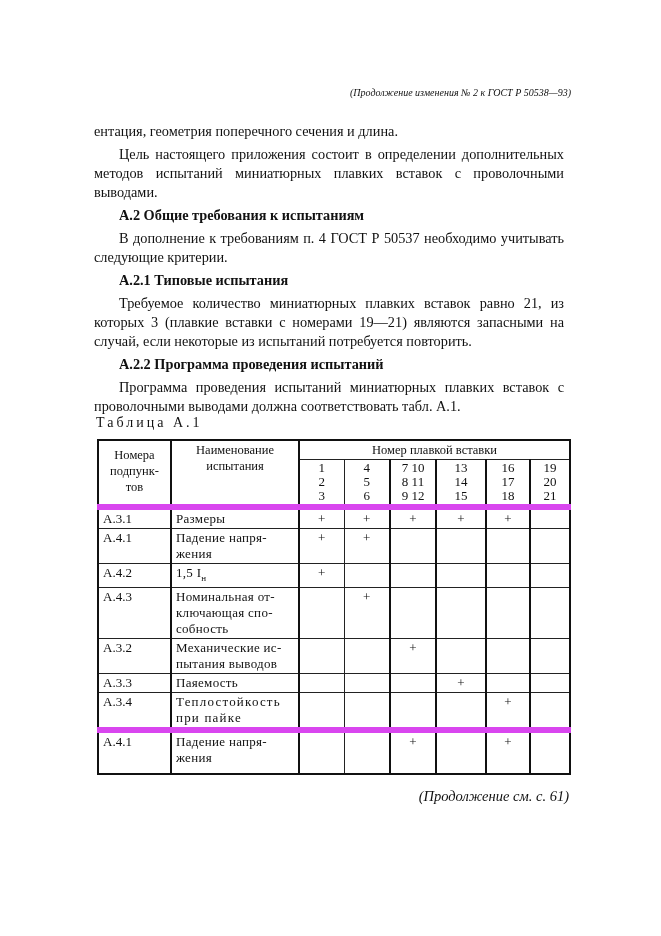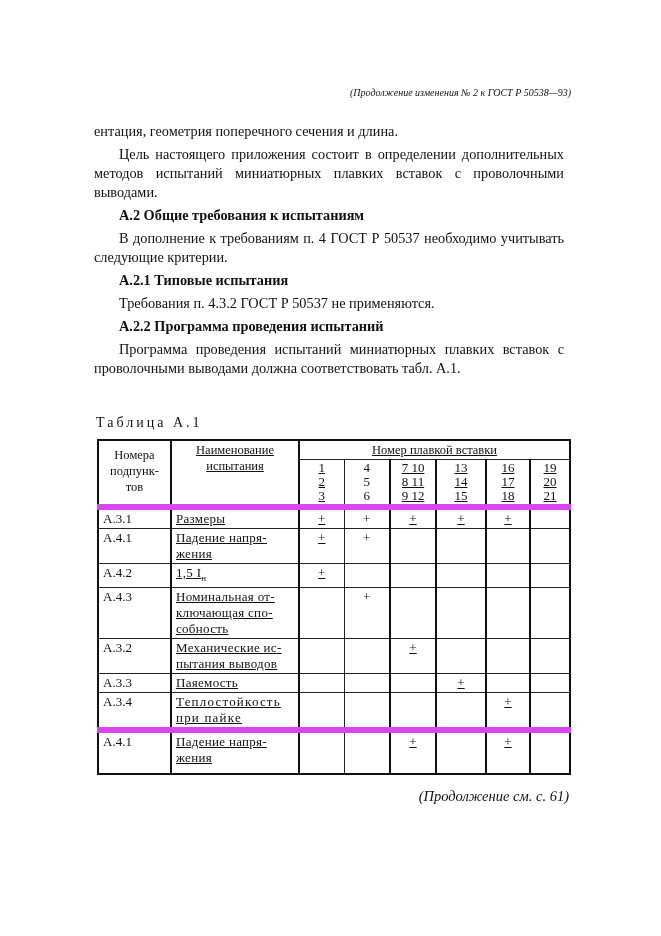--- a/index.html
+++ b/index.html
@@ -10,39 +10,39 @@
   .body-text p { margin: 4px; text-align: justify; }
   .body-text p.indent { text-indent: 25px; }
   .body-text .heading { font-weight: bold; text-indent: 25px; }
   .table-caption { position: absolute; left: 96px; top: 415px; font-size: 14px; letter-spacing: 3px; }
   table.main { position: absolute; left: 97px; top: 439px; width: 472px; border-collapse: collapse;
                font-size: 13px; line-height: 16px; table-layout: fixed; border-radius: 13px; }
   table.main td, table.main th { border: 1px solid #222; padding: 1px 4px; vertical-align: top; font-weight: normal; }
   table.main { border: 2px solid #111; }
   th.hdr { text-align: center; vertical-align: middle; font-size: 12.5px; }
   .num-cell { text-align: center; line-height: 14px; font-size: 13px; }
-  .sep-thick { border-left: 2px solid #111 !important; text-decoration: underline; }
+  .sep-thick { border-left: 2px solid #111 !important; }
   td.plus { text-align: center; }
   td.name { letter-spacing: 0.3px; }
   tr.thick-top td { border-top: 6px solid #d946ef; }
   .footer-note { position: absolute; top: 788px; right: 92px; font-style: italic; font-size: 14.5px; }
   sub { font-size: 9px; }
 </style>
 </head>
 <body>
 
 <div class="header-note">(Продолжение изменения № 2 к ГОСТ  Р 50538—93)</div>
 
 <div class="body-text">
   <p>ентация, геометрия поперечного сечения и длина.</p>
   <p class="indent">Цель настоящего приложения состоит в определении дополнительных методов испытаний миниатюрных плавких вставок с проволочными выводами.</p>
   <p class="heading">А.2 Общие требования к испытаниям</p>
   <p class="indent">В дополнение к требованиям п. 4 ГОСТ Р 50537 необходимо учитывать следующие критерии.</p>
   <p class="heading">А.2.1 Типовые испытания</p>
-  <p class="indent">Требования п. 4.3.2 ГОСТ Р 50537 не применяются.</p>
+  <p class="indent">Требуемое количество миниатюрных плавких вставок равно 21, из которых 3 (плавкие вставки с номерами 19—21) являются запасными на случай, если некоторые из испытаний потребуется повторить.</p>
   <p class="heading">А.2.2 Программа проведения испытаний</p>
   <p class="indent">Программа проведения испытаний миниатюрных плавких вставок с проволочными выводами должна соответствовать табл. А.1.</p>
 </div>
 
 <div class="table-caption">Таблица А.1</div>
 
 <table class="main">
   <colgroup>
     <col style="width:73px">
       <col style="width:128px">

